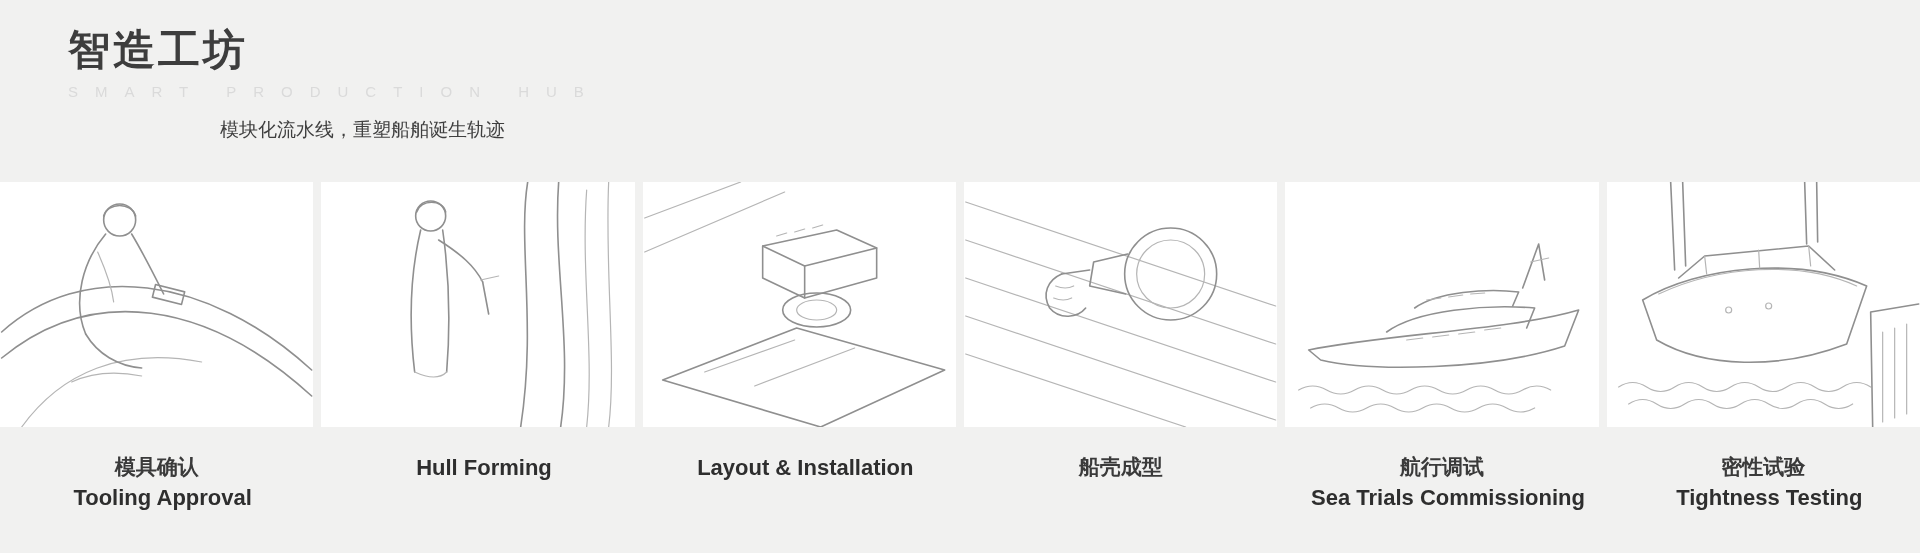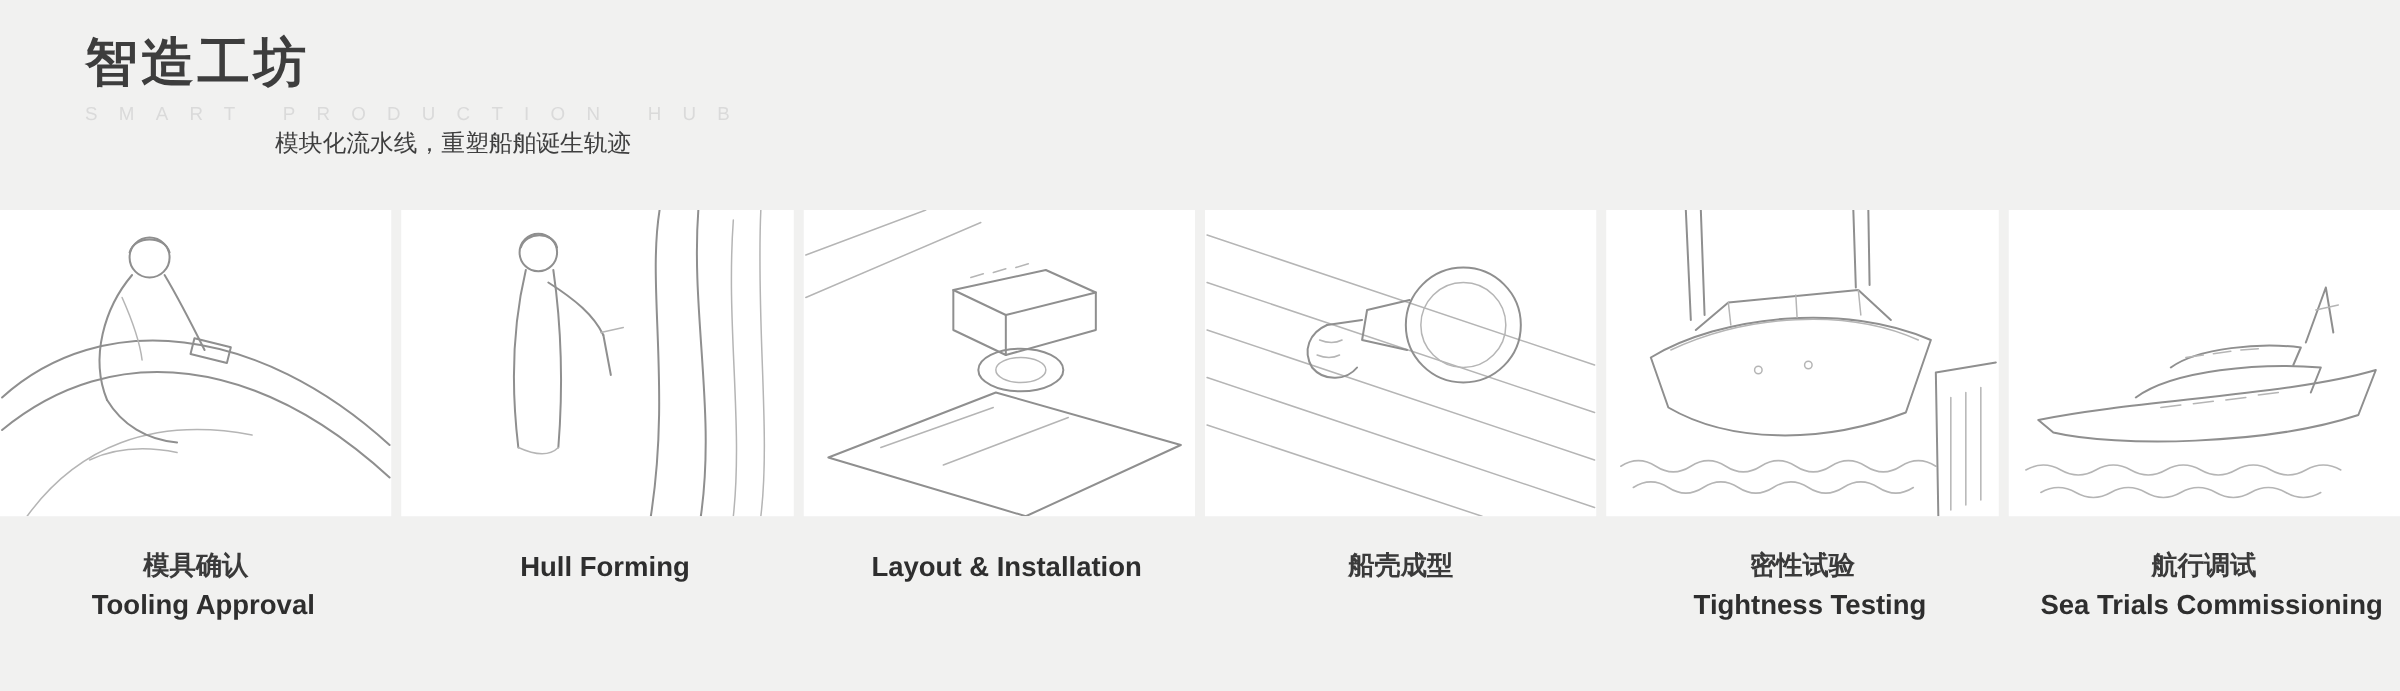--- a/index.html
+++ b/index.html
@@ -21,21 +21,21 @@
   .subtitle-en {
     margin-top: 8px;
     font-size: 15px;
     font-weight: 400;
     color: #dadada;
     letter-spacing: 17px;
     line-height: 20px;
     white-space: nowrap;
   }
   .tagline {
-    margin-top: 2px;
+    margin-top: 16px;
     margin-left: 152px;
     font-size: 19px;
     color: #3f3f3f;
     line-height: 24px;
   }
   .stage-row {
     display: flex;
     gap: 8px;
     margin-top: 40px;
   }
@@ -156,53 +156,53 @@
       </svg>
     </div>
     <div class="stage-labels">
       <div class="stage-zh">船壳成型</div>
     </div>
   </div>
 
   <div class="stage-card">
     <div class="stage-image">
       <svg viewBox="0 0 310 245">
+        <path class="lineart" d="M22 168 C 100 152, 225 148, 292 128 L 278 164 C 205 188, 85 190, 34 178 Z"></path>
+        <path class="lineart" d="M100 150 C 130 128, 200 122, 248 126 L 240 146"></path>
+        <path class="lineart" d="M128 126 C 150 110, 200 106, 232 110 L 226 124"></path>
+        <path class="lineart-light" d="M140 118 l 14 -2 M162 115 l 14 -2 M184 112 l 14 -1"></path>
+        <path class="lineart-light" d="M120 158 l 16 -2 M146 155 l 16 -2 M172 152 l 16 -2 M198 148 l 16 -2"></path>
+        <path class="lineart" d="M236 106 L 252 62 M252 62 L 258 98"></path>
+        <path class="lineart-light" d="M244 80 L 262 76"></path>
+        <path class="lineart-light" d="M12 208 q 14 -8 28 0 t 28 0 t 28 0 t 28 0 t 28 0 t 28 0 t 28 0 t 28 0 t 28 0"></path>
+        <path class="lineart-light" d="M24 226 q 14 -8 28 0 t 28 0 t 28 0 t 28 0 t 28 0 t 28 0 t 28 0 t 28 0"></path>
+      </svg>
+    </div>
+    <div class="stage-labels">
+      <div class="stage-zh">航行调试</div>
+      <div class="stage-en">Sea Trials Commissioning</div>
+    </div>
+  </div>
+
+  <div class="stage-card">
+    <div class="stage-image">
+      <svg viewBox="0 0 310 245">
         <path class="lineart" d="M62 0 L 66 88 M74 0 L 77 84"></path>
         <path class="lineart" d="M196 0 L 198 62 M208 0 L 209 60"></path>
         <path class="lineart" d="M34 118 C 90 84, 190 74, 258 104 L 238 162 C 170 188, 96 186, 48 158 Z"></path>
         <path class="lineart-light" d="M50 112 C 110 84, 190 78, 248 104"></path>
         <path class="lineart" d="M70 96 L 96 74 L 200 64 L 226 88"></path>
         <path class="lineart-light" d="M96 74 L 98 92 M150 68 L 151 86 M200 64 L 202 84"></path>
         <circle class="lineart-light" cx="120" cy="128" r="3"></circle>
         <circle class="lineart-light" cx="160" cy="124" r="3"></circle>
         <path class="lineart-light" d="M10 205 q 14 -9 28 0 t 28 0 t 28 0 t 28 0 t 28 0 t 28 0 t 28 0 t 28 0 t 28 0"></path>
         <path class="lineart-light" d="M20 222 q 14 -9 28 0 t 28 0 t 28 0 t 28 0 t 28 0 t 28 0 t 28 0 t 28 0"></path>
         <path class="lineart" d="M262 130 L 310 122 M262 130 L 264 245"></path>
         <path class="lineart-light" d="M274 150 L 274 240 M286 146 L 286 236 M298 142 L 298 232"></path>
       </svg>
     </div>
     <div class="stage-labels">
       <div class="stage-zh">密性试验</div>
       <div class="stage-en">Tightness Testing</div>
     </div>
   </div>
 
-  <div class="stage-card">
-    <div class="stage-image">
-      <svg viewBox="0 0 310 245">
-        <path class="lineart" d="M22 168 C 100 152, 225 148, 292 128 L 278 164 C 205 188, 85 190, 34 178 Z"></path>
-        <path class="lineart" d="M100 150 C 130 128, 200 122, 248 126 L 240 146"></path>
-        <path class="lineart" d="M128 126 C 150 110, 200 106, 232 110 L 226 124"></path>
-        <path class="lineart-light" d="M140 118 l 14 -2 M162 115 l 14 -2 M184 112 l 14 -1"></path>
-        <path class="lineart-light" d="M120 158 l 16 -2 M146 155 l 16 -2 M172 152 l 16 -2 M198 148 l 16 -2"></path>
-        <path class="lineart" d="M236 106 L 252 62 M252 62 L 258 98"></path>
-        <path class="lineart-light" d="M244 80 L 262 76"></path>
-        <path class="lineart-light" d="M12 208 q 14 -8 28 0 t 28 0 t 28 0 t 28 0 t 28 0 t 28 0 t 28 0 t 28 0 t 28 0"></path>
-        <path class="lineart-light" d="M24 226 q 14 -8 28 0 t 28 0 t 28 0 t 28 0 t 28 0 t 28 0 t 28 0 t 28 0"></path>
-      </svg>
-    </div>
-    <div class="stage-labels">
-      <div class="stage-zh">航行调试</div>
-      <div class="stage-en">Sea Trials Commissioning</div>
-    </div>
-  </div>
-
 </div>
 
 </body></html>

